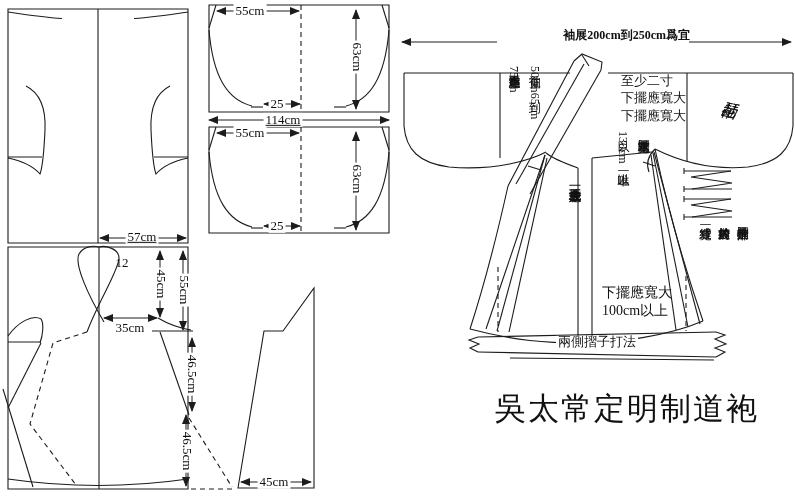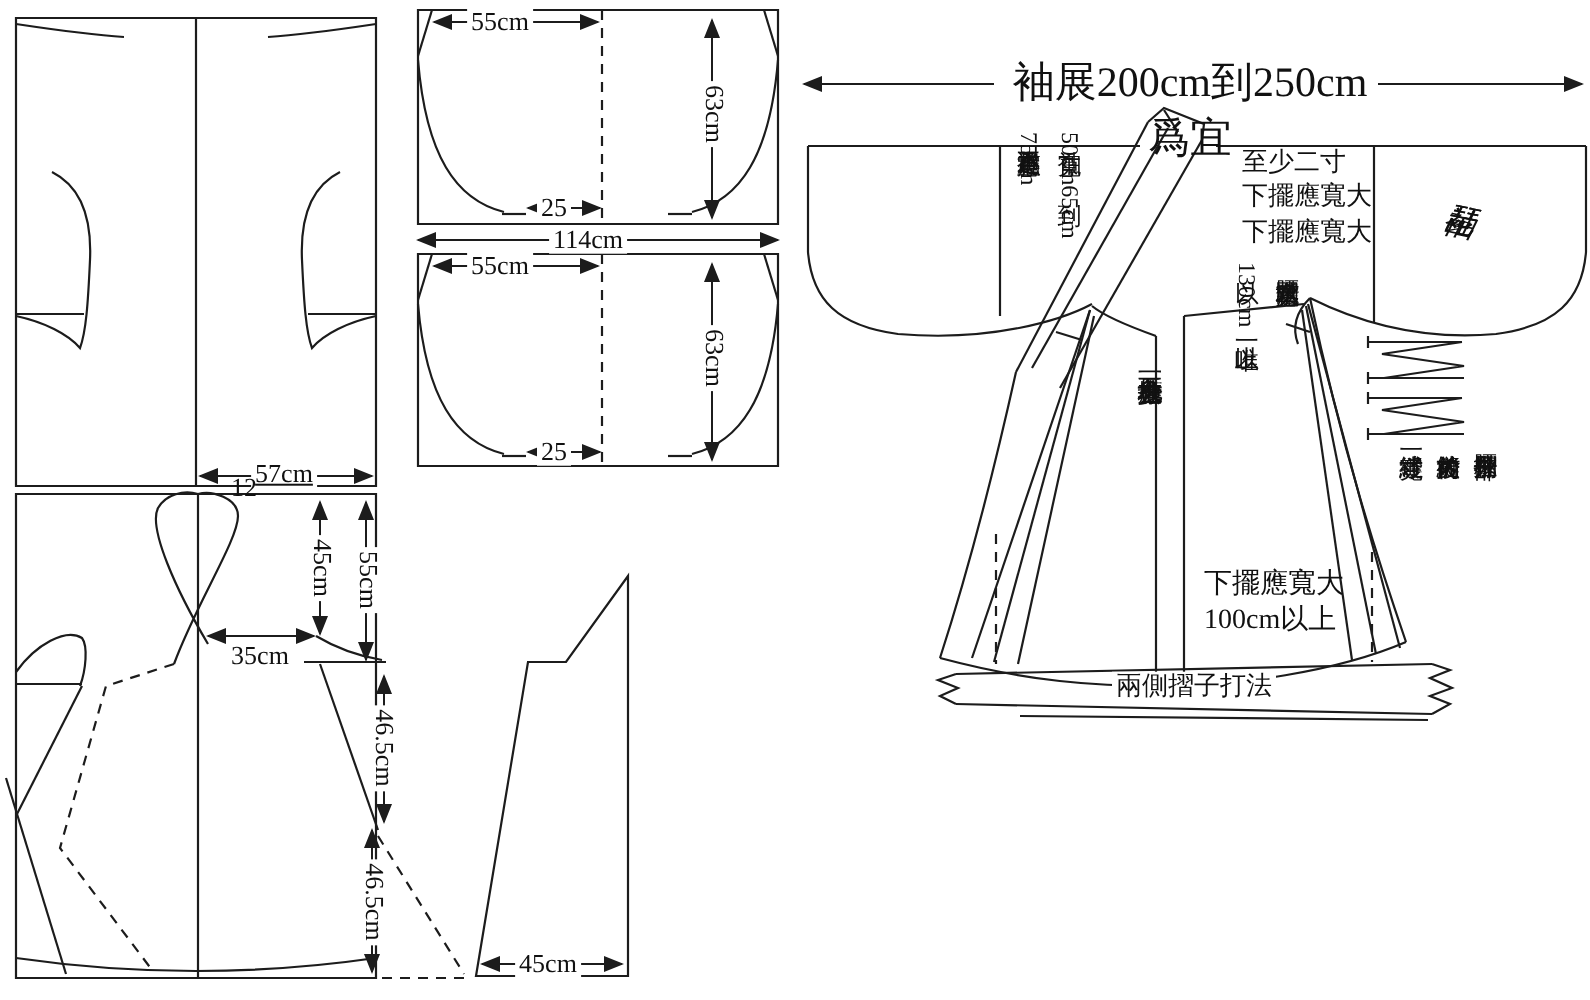--- a/index.html
+++ b/index.html
@@ -11,21 +11,21 @@
   svg path.dash{stroke-dasharray:5,4;}
   svg path.ahead{fill:#1c1c1c;stroke:none;}
   .lbl{position:absolute;font-size:13px;white-space:nowrap;line-height:1.1;}
   .bg{background:#fff;padding:0 2px;}
   .ctr{transform:translate(-50%,-50%);}
   .rot{transform:translate(-50%,-50%) rotate(90deg);}
   .vtext{position:absolute;writing-mode:vertical-rl;text-orientation:mixed;
          white-space:nowrap;color:#111;}
   .vtext div{white-space:nowrap;}
   .note12{font-size:12px;line-height:1.7;}
-  .span-label{position:absolute;left:500px;top:27px;width:190px;text-align:center;font-size:21px;}
+  .span-label{position:absolute;left:500px;top:27px;width:190px;text-align:right;font-size:12px;font-weight:bold;}
   .collar-note{position:absolute;left:621px;top:72px;font-size:13px;line-height:1.34;}
   .hem-note{position:absolute;left:602px;top:284px;font-size:14px;line-height:1.25;}
   .strip-label{font-size:13px;}
   .title1{position:absolute;left:627px;top:409px;transform:translate(-50%,-50%);
           font-size:31px;letter-spacing:2px;white-space:nowrap;}
   .title2{position:absolute;left:626px;top:438px;transform:translate(-50%,-50%);
           font-size:25px;letter-spacing:1px;white-space:nowrap;}
   .pipa{font-size:16px;font-style:italic;transform:rotate(12deg);}
 </style>
 </head>
@@ -161,31 +161,31 @@
   <g>
     <path d="M478,337 L716,332"></path>
     <path d="M478,352 L716,357"></path>
     <path d="M510,358 L714,360"></path>
     <path d="M478,337 L469,340 L479,344 L470,348 L478,352"></path>
     <path d="M716,332 L725,335 L715,339 L726,344 L715,348 L725,352 L716,357"></path>
   </g>
 </svg>
 
 <div class="lbl ctr bg" style="left:142px;top:237px;text-decoration:underline;">57cm</div>
-<div class="lbl ctr" style="left:122px;top:244px;">12</div>
+<div class="lbl ctr" style="left:122px;top:263px;">12</div>
 <div class="lbl rot bg" style="left:161px;top:284px;">45cm</div>
 <div class="lbl rot bg" style="left:184px;top:290px;">55cm</div>
 <div class="lbl ctr bg" style="left:130px;top:328px;">35cm</div>
 <div class="lbl rot bg" style="left:192px;top:374px;">46.5cm</div>
 <div class="lbl rot bg" style="left:187px;top:451px;">46.5cm</div>
 
 <div class="lbl ctr bg" style="left:250px;top:11px;">55cm</div>
 <div class="lbl rot bg" style="left:357px;top:57px;">63cm</div>
 <div class="lbl ctr bg" style="left:277px;top:104px;">25</div>
-<div class="lbl ctr bg" style="left:294px;top:120px;">114cm</div>
+<div class="lbl ctr bg" style="left:283px;top:120px;text-decoration:underline;">114cm</div>
 <div class="lbl ctr bg" style="left:250px;top:133px;">55cm</div>
 <div class="lbl rot bg" style="left:357px;top:179px;">63cm</div>
 <div class="lbl ctr bg" style="left:277px;top:226px;">25</div>
 <div class="lbl ctr bg" style="left:274px;top:482px;">45cm</div>
 
 <div class="span-label">袖展200cm到250cm爲宜</div>
 
 <div class="vtext note12" style="left:504px;top:66px;">
   <div>袖寬50cm到65cm</div>
   <div>爲宜不應超過75cm</div>
@@ -210,16 +210,17 @@
   <div>下擺應寬大</div>
   <div>100cm以上</div>
 </div>
 
 <div class="vtext" style="left:696px;top:218px;font-size:12px;line-height:1.55;">
   <div>摺子在腰部分別</div>
   <div>縫於前後片內</div>
   <div>縫綫寬一寸</div>
 </div>
 
-<div class="lbl ctr bg strip-label" style="left:597px;top:343px;">兩側摺子打法</div>
-
+<div class="lbl ctr bg strip-label" style="left:597px;top:343px;font-family:Liberation Mono, monospace;">兩側摺子打法</div>
+
+<div class="title1">吳太常定明制道袍</div>
 
 </div>
 
 </body></html>

